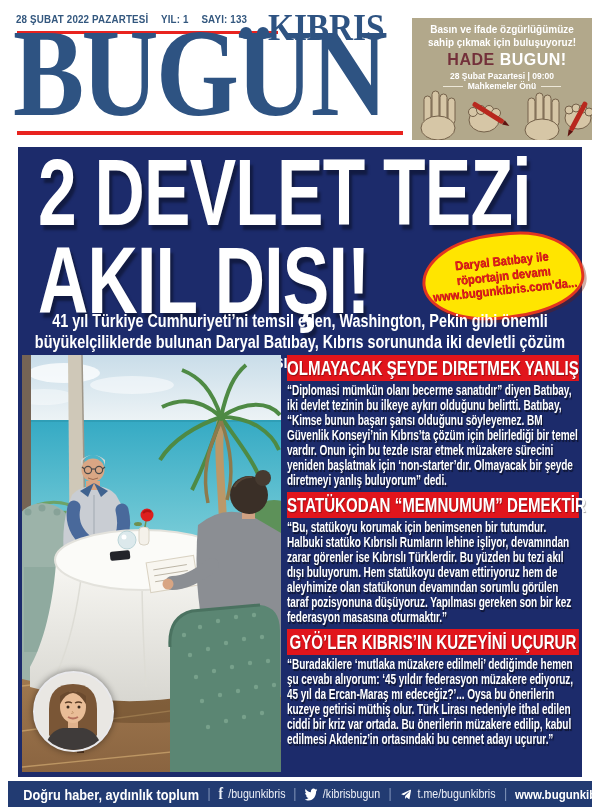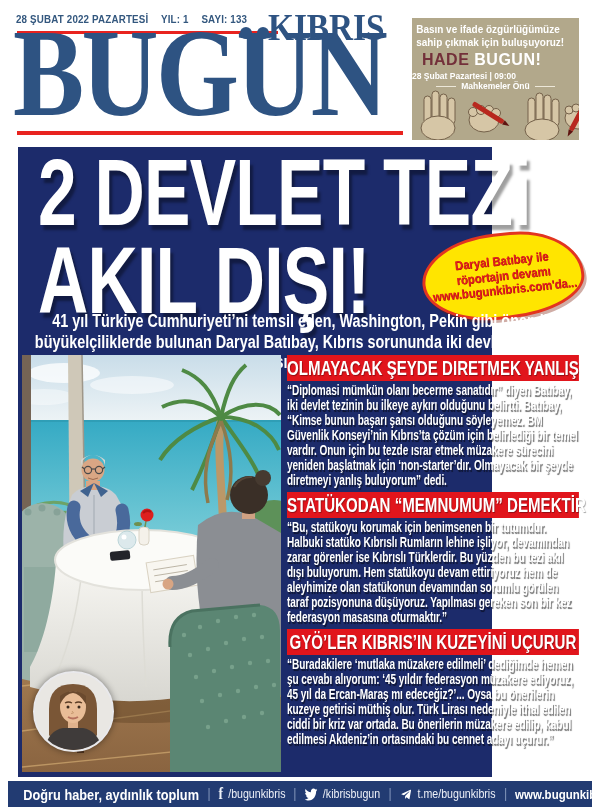--- a/index.html
+++ b/index.html
@@ -15,34 +15,34 @@
             font-weight:bold;font-size:124px;line-height:1;color:#2e5382;letter-spacing:-3px;
             transform:scaleX(.86);transform-origin:left top;white-space:nowrap;}
   .masthead-dots{position:absolute;left:240px;top:27px;display:flex;gap:5px;}
   .masthead-dots i{width:12px;height:12px;border-radius:50%;background:#2e5382;}
   .masthead-sub{position:absolute;left:268px;top:9px;font-family:"Liberation Serif",serif;
             font-weight:bold;font-size:37px;line-height:1;color:#2e5382;
             transform:scaleX(.9);transform-origin:left top;white-space:nowrap;}
   .red-rule-2{position:absolute;left:17px;top:131px;width:386px;height:4px;background:#e8231f;}
 
   
-  .event-box{position:absolute;left:412px;top:18px;width:167px;height:122px;background:#b2a88b;
-             overflow:hidden;text-align:left;color:#fff;}
+  .event-box{position:absolute;left:412px;top:18px;width:180px;height:122px;background:#b2a88b;
+             overflow:hidden;text-align:center;color:#fff;}
   .eb-line{font-weight:bold;font-size:10.5px;line-height:13px;transform:scaleX(.95);transform-origin:center top;}
   .eb-top{padding-top:5px;}
   .eb-title{margin-top:2px;font-weight:bold;font-size:16px;line-height:18px;letter-spacing:.5px;}
   .eb-title .red{color:#73303a;margin-left:10px;}
   .eb-dt{margin-top:2px;font-weight:bold;font-size:8.5px;line-height:10px;}
   .eb-loc{display:flex;align-items:center;justify-content:center;gap:5px;
           font-weight:bold;font-size:8.5px;line-height:10px;}
   .eb-loc .dash{width:20px;height:1px;background:#ece7d8;}
   .eb-hands{position:absolute;left:0;bottom:0;width:184px;height:54px;}
 
   
-  .main{position:absolute;left:18px;top:147px;width:474px;height:630px;background:#1c2b6b;}
+  .main{position:absolute;left:18px;top:147px;width:564px;height:630px;background:#1c2b6b;}
   .hl{position:absolute;left:20px;color:#fff;font-weight:bold;font-size:94px;line-height:88px;
       white-space:nowrap;transform:scaleX(.74);transform-origin:left top;
       text-shadow:4px 5px 3px rgba(0,0,0,.38);letter-spacing:-1px;}
   .hl1{top:2px;}
   .hl2{top:90px;}
 
   .badge{position:absolute;left:404px;top:86px;width:156px;height:80px;transform:rotate(-6deg);
          background:#ffe500;border:3px solid #e23520;
          border-radius:50% 46% 52% 48% / 55% 60% 45% 52%;
          box-shadow:2px 3px 0 rgba(120,20,0,.35);

